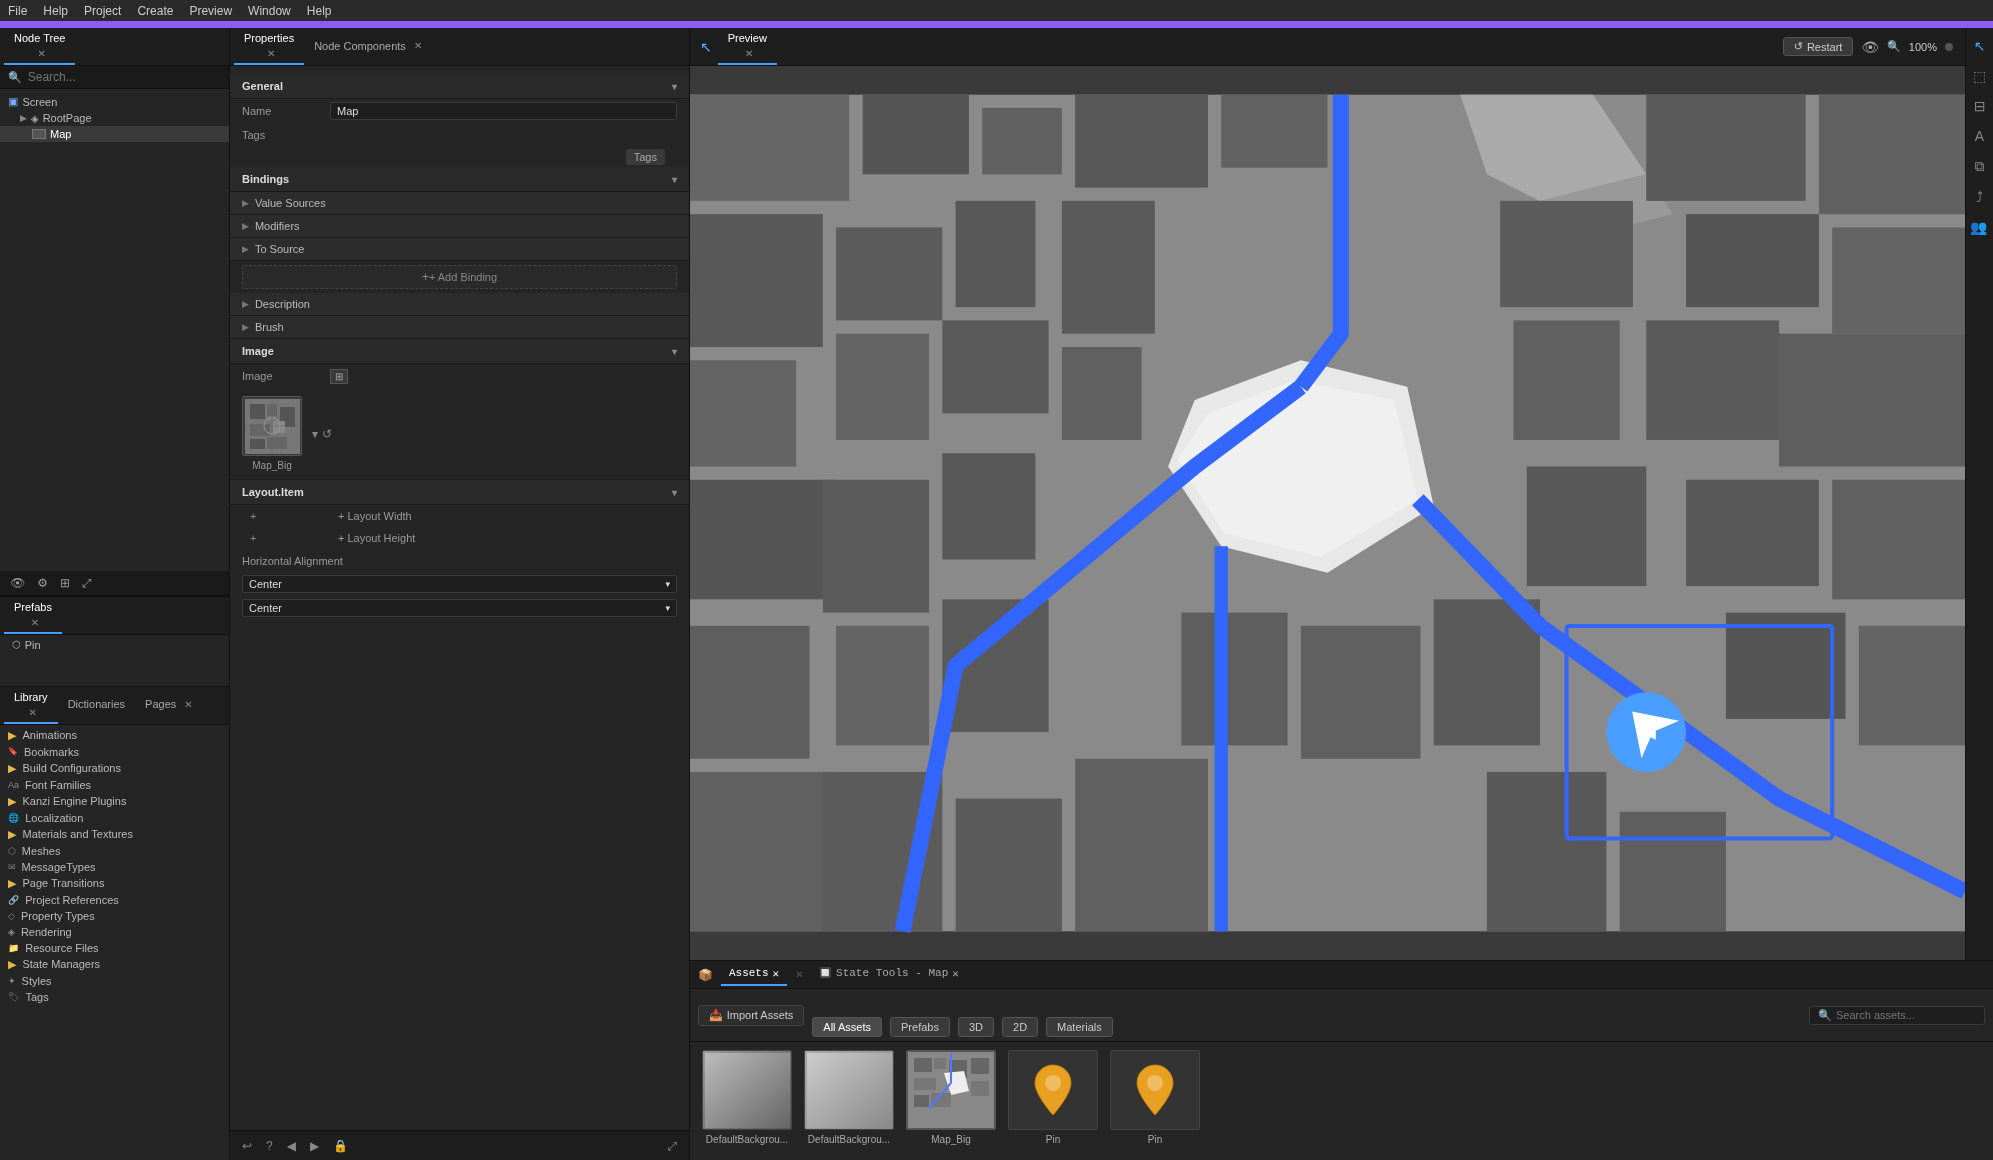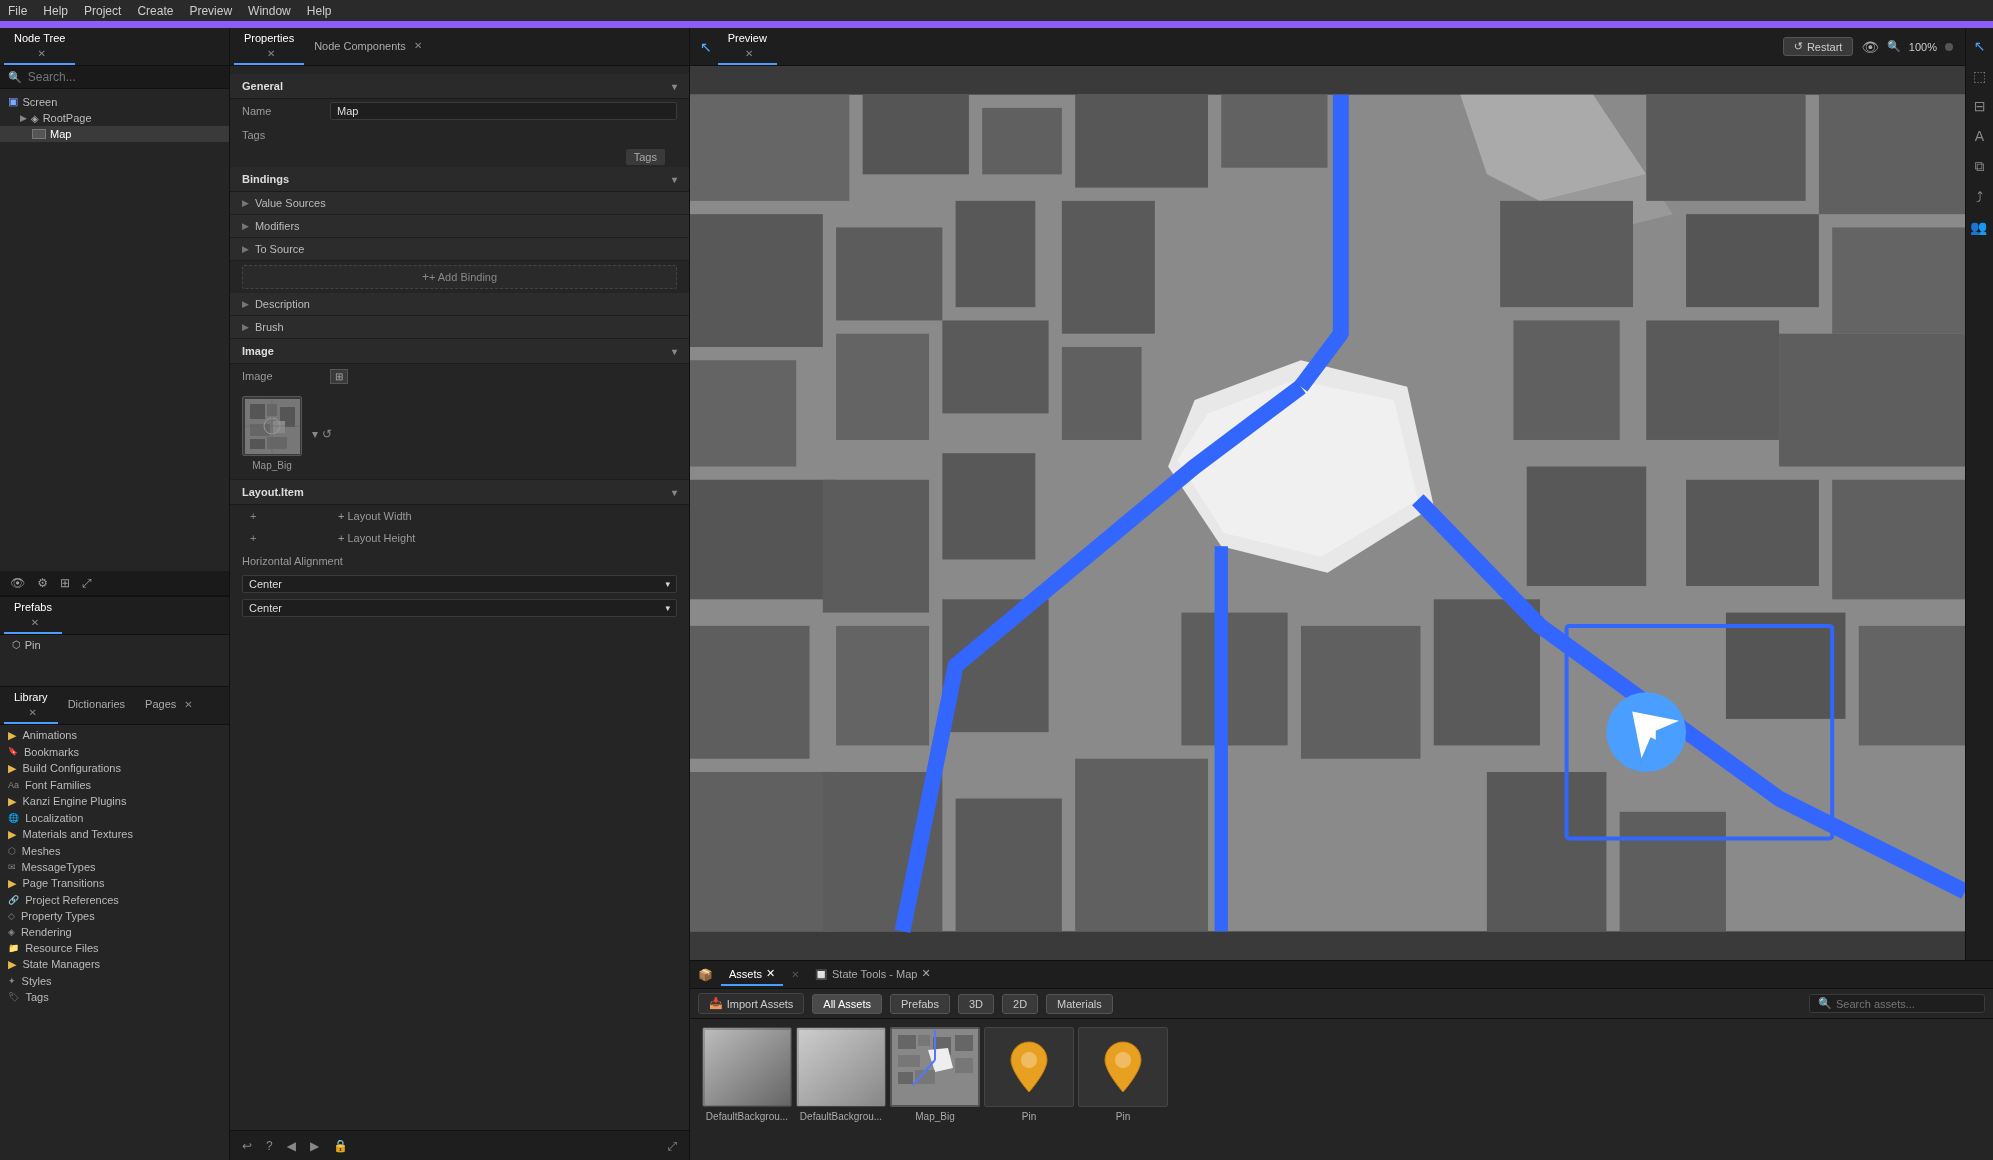--- a/index.html
+++ b/index.html
@@ -455,27 +455,28 @@
       display: flex;
       align-items: center;
       background: #1e1e1e;
       border-bottom: 1px solid #111;
       padding: 0 8px;
       min-height: 28px;
       gap: 8px;
     }
     .assets-tab {
       display: flex;
-      align-items: flex-end;
+      align-items: flex-start;
       gap: 4px;
       padding: 4px 8px;
       font-size: 11px;
       color: #aaa;
       cursor: pointer;
       border-bottom: 2px solid transparent;
+      font-family: Liberation Mono, monospace;
     }
     .assets-tab.active { color: #fff; border-bottom: 2px solid #4a9eff; }
     .assets-divider { color: #555; font-size: 10px; }
 
     .assets-toolbar {
       display: flex;
       align-items: center;
       padding: 4px 8px;
       gap: 8px;
       border-bottom: 1px solid #111;
@@ -494,20 +495,21 @@
       cursor: pointer;
     }
     .filter-btn {
       background: #3a3a3a;
       border: 1px solid #555;
       color: #ccc;
       padding: 3px 10px;
       border-radius: 3px;
       font-size: 11px;
       cursor: pointer;
+      margin-top: 24px;
     }
     .filter-btn.active { color: #fff; background: #4a4a4a; }
     .spacer { flex: 1; }
     .assets-search {
       display: flex;
       align-items: center;
       background: #1e1e1e;
       border: 1px solid #3a3a3a;
       border-radius: 3px;
       padding: 2px 8px;
@@ -518,21 +520,21 @@
       border: none;
       color: #ccc;
       font-size: 11px;
       outline: none;
       width: 140px;
     }
 
     
     .assets-grid {
       display: flex;
-      gap: 4px;
+      gap: 12px;
       padding: 8px 12px;
       overflow-x: auto;
       flex: 1;
     }
     .asset-item {
       display: flex;
       flex-direction: column;
       align-items: center;
       gap: 4px;
       cursor: pointer;

